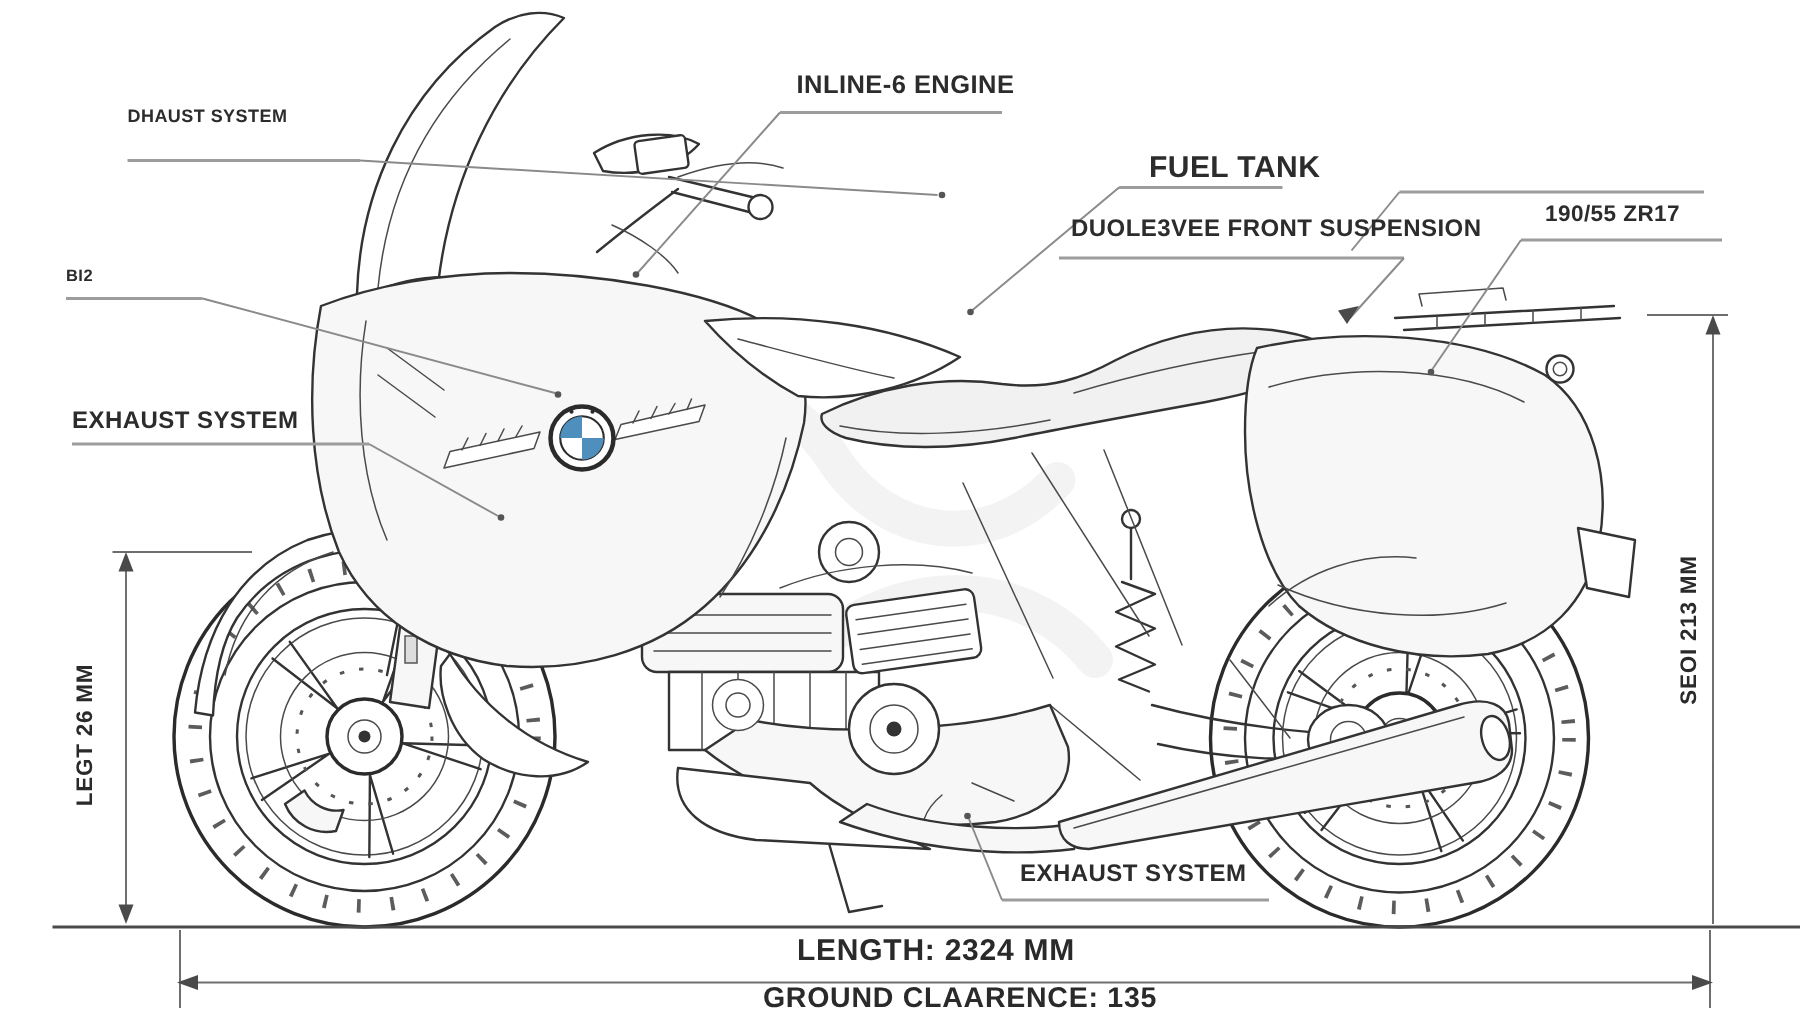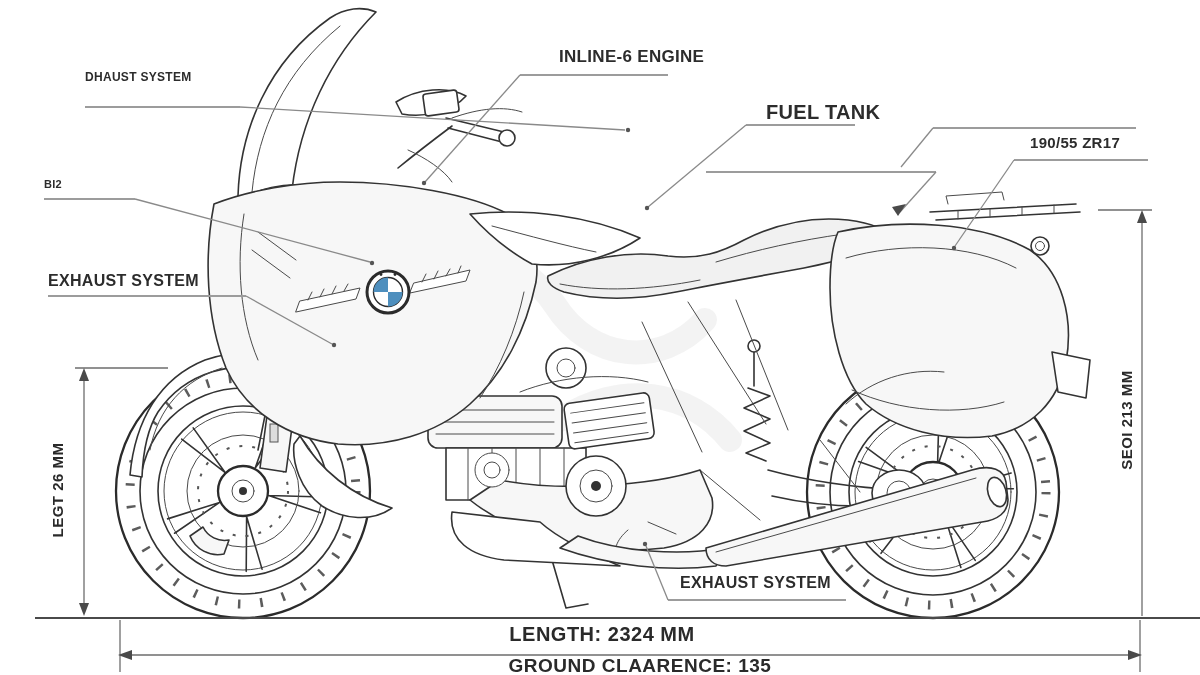--- a/index.html
+++ b/index.html
@@ -237,25 +237,26 @@
       <path class="under" d="M1014 160 H1148"></path>
         <path class="lead" d="M1014 160 L955 246"></path>
         <circle cx="954" cy="248" r="2.2" fill="#555"></circle>
       <path class="under" d="M668 600 H846"></path>
         <path class="lead" d="M668 600 L646 546"></path>
         <circle cx="645" cy="544" r="2.2" fill="#555"></circle>
     </g>
   </svg>
 
   <div class="callout" style="left:85px;top:70px;font-size:12px">DHAUST SYSTEM</div>
-  <div class="callout" style="left:559px;top:47px;font-size:17px">INLINE-6 ENGINE</div>
+  <div class="callout" style="left:531px;top:47px;font-size:17px">INLINE-6 ENGINE</div>
   <div class="callout" style="left:44px;top:178px;font-size:11px">BI2</div>
   <div class="callout" style="left:48px;top:272px;font-size:16px">EXHAUST SYSTEM</div>
   <div class="callout" style="left:766px;top:101px;font-size:20px">FUEL TANK</div>
+  <div class="callout" style="left:714px;top:144px;font-size:16px">DUOLE3VEE FRONT SUSPENSION</div>
   <div class="callout" style="left:1030px;top:134px;font-size:15px">190/55 ZR17</div>
   <div class="callout" style="left:680px;top:574px;font-size:16px">EXHAUST SYSTEM</div>
 
   <div class="dimlab rot" style="left:57px;top:490px;font-size:15px">LEGT 26 MM</div>
   <div class="dimlab rot" style="left:1126px;top:420px;font-size:15px">SEOI 213 MM</div>
-  <div class="dimlab ctr" style="left:602px;top:623px;font-size:20px">LENGTH: 2324 MM</div>
+  <div class="dimlab ctr" style="left:624px;top:623px;font-size:20px">LENGTH: 2324 MM</div>
   <div class="dimlab ctr" style="left:640px;top:655px;font-size:19px">GROUND CLAARENCE: 135</div>
 
 </div>
 
 </body></html>

